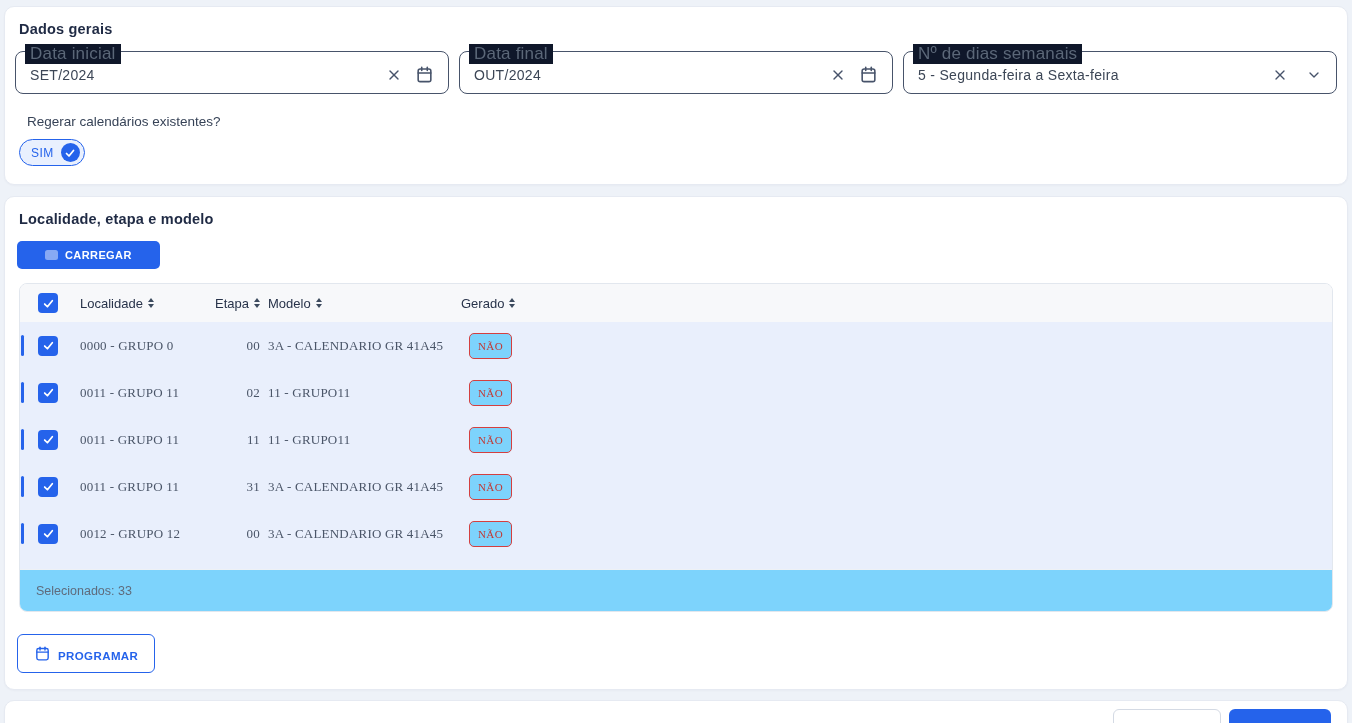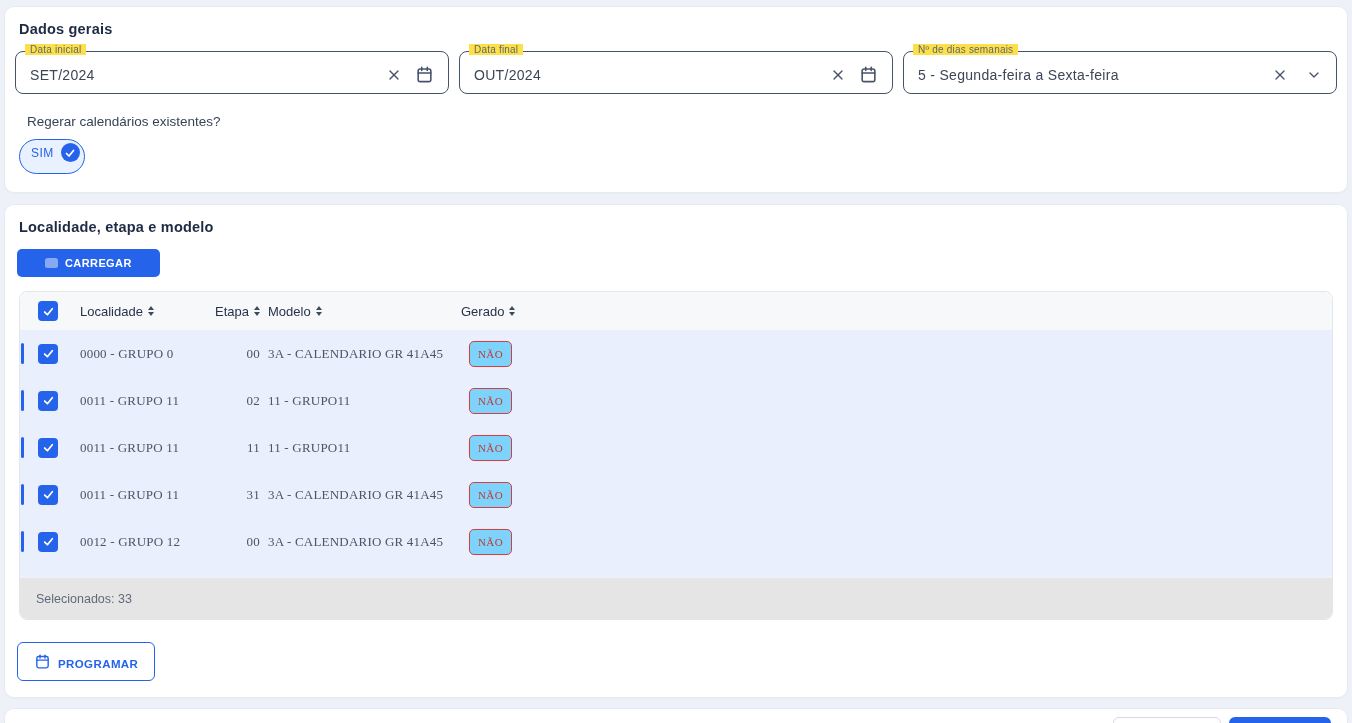--- a/index.html
+++ b/index.html
@@ -28,33 +28,33 @@
   
   .fields-row { display: flex; gap: 10px; }
   .field {
     position: relative; flex: 1; height: 43px;
     border: 1px solid #47536a; border-radius: 8px;
     display: flex; align-items: center; padding: 4px 14px 0;
     background: #fff; cursor: text;
   }
   .field-label {
     position: absolute; top: -8px; left: 9px;
-    background: #fde047; padding: 0 5px;
-    font-size: 10px; color: #5b6778; letter-spacing: .2px;
+    background: #0f172a; padding: 0 5px;
+    font-size: 17px; color: #5b6778; letter-spacing: .2px;
   }
   .field-value { flex: 1; font-size: 14px; color: #3c4656; letter-spacing: .3px; }
   .field-icons { display: flex; align-items: center; gap: 13px; }
   .icon-btn { display: inline-flex; align-items: center; justify-content: center; cursor: pointer; background: none; border: none; padding: 0; }
 
   .question { font-size: 13.5px; color: #374357; margin: 20px 0 10px 12px; }
 
   .toggle-chip {
     display: inline-flex; align-items: center; gap: 7px;
     border: 1.5px solid #2563eb; background: #e9f0fe;
-    border-radius: 999px; padding: 3px 4px 11px 11px;
+    border-radius: 999px; padding: 3px 4px 3px 11px;
     cursor: pointer; margin-left: 4px;
   }
   .toggle-chip .toggle-label { font-size: 12px; color: #2563eb; letter-spacing: .4px; }
   .toggle-check { width: 19px; height: 19px; border-radius: 50%; background: #2563eb; display: inline-flex; align-items: center; justify-content: center; }
 
   
   .btn { display: inline-flex; align-items: center; gap: 7px; border-radius: 5px; font-family: "Liberation Sans", sans-serif; font-weight: bold; letter-spacing: .4px; cursor: pointer; }
   .btn-primary-sm { background: #2563eb; color: #fff; border: none; font-size: 11px; padding: 8px 28px; margin-left: 2px; }
   .btn-outline-blue { background: #fff; color: #2563eb; border: 1px solid #2563eb; font-size: 11.5px; padding: 10px 16px; border-radius: 6px; align-items: flex-end; }
   .btn-cancel { background: #fff; color: #2563eb; border: 1px solid #d4dae4; font-size: 11.5px; padding: 12px 19px; border-radius: 6px; }
@@ -88,21 +88,21 @@
     width: 20px; height: 20px; border-radius: 4px; background: #2563eb;
     display: inline-flex; align-items: center; justify-content: center; cursor: pointer;
   }
   .badge-nao {
     display: inline-block; margin-left: 8px;
     background: #7dd3fc; border: 1px solid #d43f3f; color: #c23934;
     font-size: 11px; letter-spacing: .4px; padding: 6px 8px; border-radius: 5px;
   }
 
   .tfoot {
-    height: 42px; background: #e5e5e5; border-top: 1px solid #eef1f5;
+    height: 42px; background: #7dd3fc; border-top: 1px solid #eef1f5;
     display: flex; align-items: center; justify-content: space-between;
     padding: 0 16px; font-size: 12.5px; color: #5f6b7c; gap: 32px;
   }
   .tfoot-right { display: flex; align-items: center; gap: 12px; }
   .rows-per-page {
     width: 36px; height: 25px; border: 1px solid #2563eb; border-radius: 4px;
     display: inline-flex; align-items: center; justify-content: center;
     font-size: 12.5px; color: #3c4656; cursor: text;
   }
   .page-btn {

